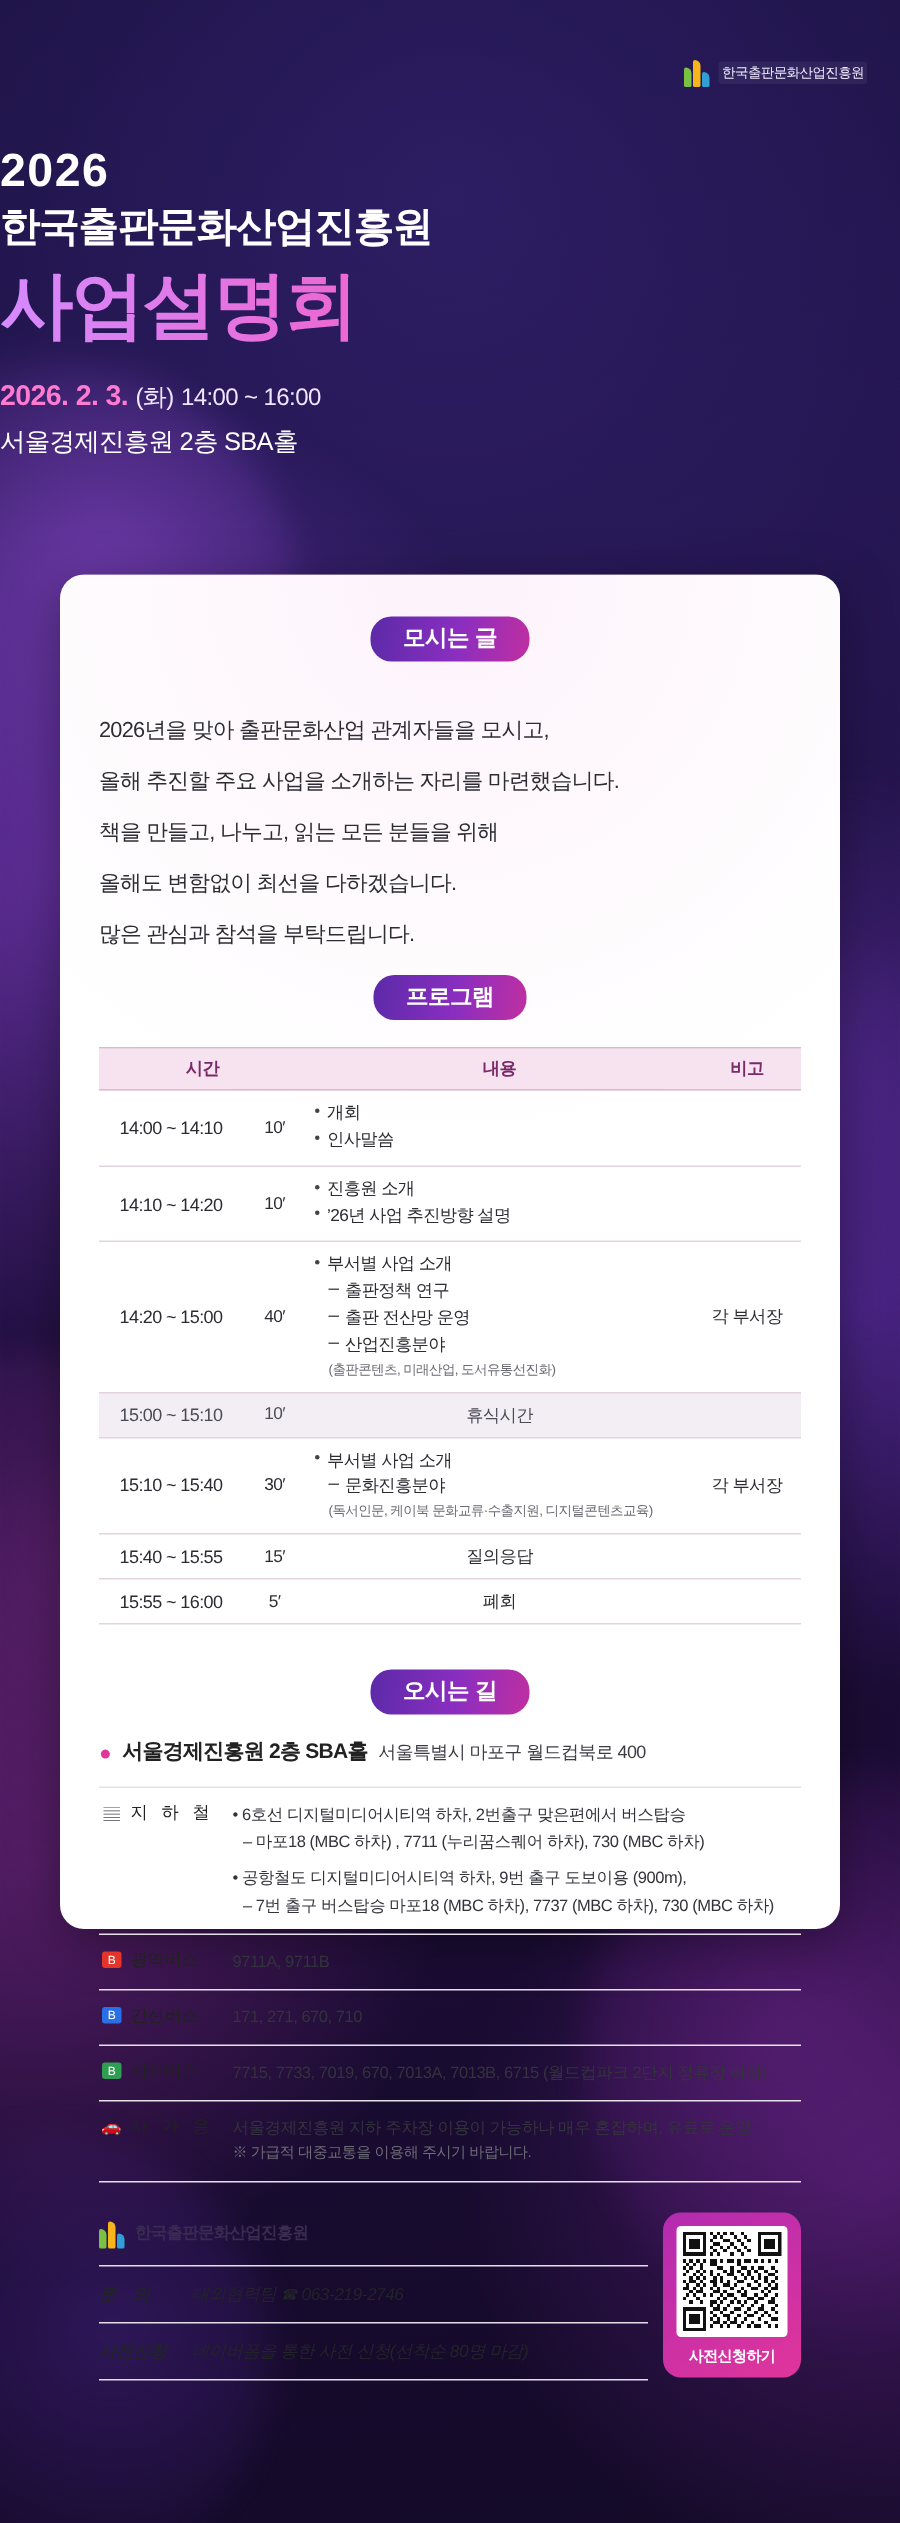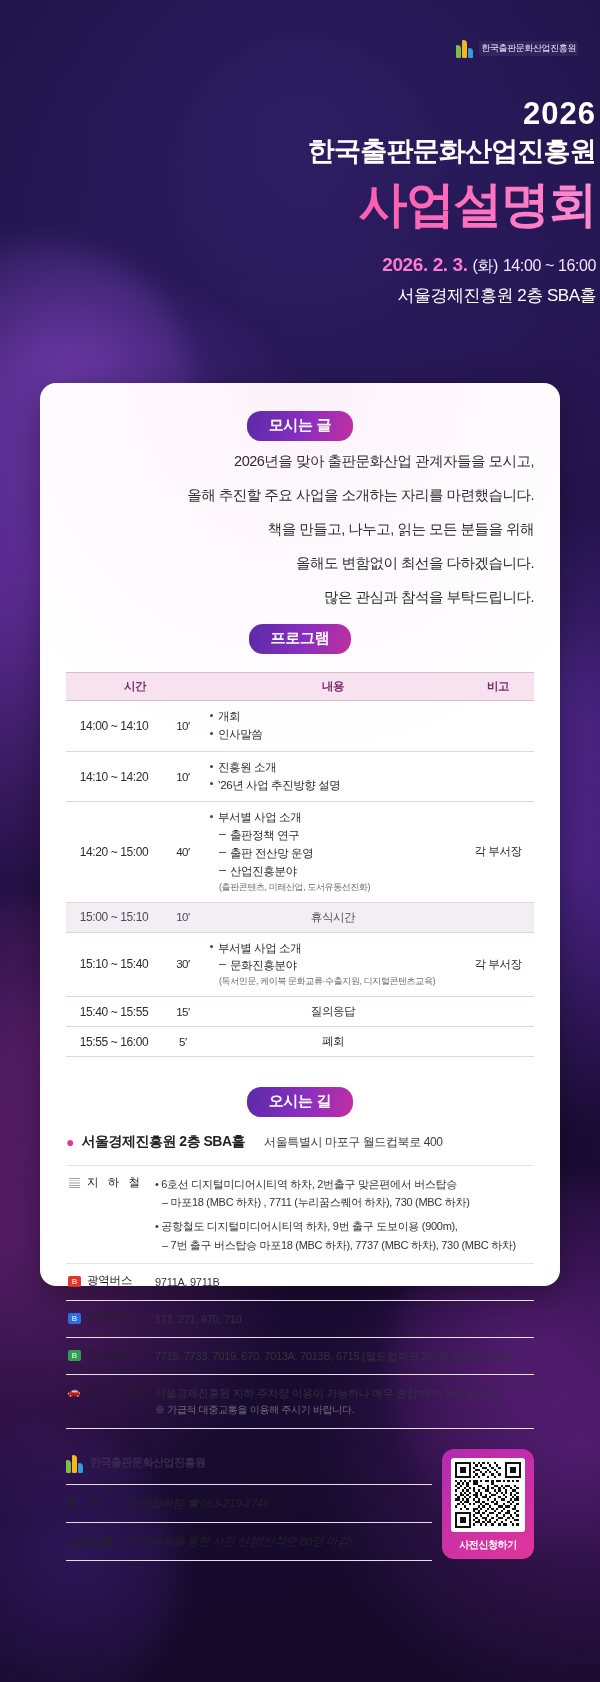--- a/index.html
+++ b/index.html
@@ -44,21 +44,21 @@
   .leaf-mark i { position:absolute; bottom:0; border-radius:2px 6px 2px 2px; display:block; }
   .leaf-mark i:nth-child(1){ left:0;  width:5px;  height:13px; background:#7ac143; }
   .leaf-mark i:nth-child(2){ left:6px; width:5px;  height:18px; background:#f5b51b; }
   .leaf-mark i:nth-child(3){ left:12px;width:5px;  height:10px; background:#2f9fd6; }
   .top-logo .ko {
     font-size:9px; color:#f2e9ff; letter-spacing:-.4px; white-space:nowrap;
     background:rgba(255,255,255,.06); padding:1px 2px; border-radius:2px;
   }
 
   
-  .hero { position:absolute; left:0; right:4px; top:96px; text-align:right; }
+  .hero { position:absolute; left:0; right:4px; top:96px; text-align:left; }
   .hero .y {
     font-size:31px; font-weight:bold; color:#ffffff; letter-spacing:1px; line-height:1.18;
   }
   .hero .org {
     font-size:27px; font-weight:bold; color:#ffffff; letter-spacing:-.8px; line-height:1.25;
     margin-top:2px;
   }
   .hero .big {
     margin-top:10px;
     font-size:49px; font-weight:bold; letter-spacing:-1.5px; line-height:1.1;
@@ -83,21 +83,21 @@
     box-shadow:0 8px 34px rgba(0,0,0,.35);
     padding:0 26px;
   }
   .pill {
     margin:0 auto; display:block; width:max-content;
     background:linear-gradient(100deg,#5b2aa8,#8b2ec0 55%,#c02fa0);
     color:#fff; font-size:15px; font-weight:bold; letter-spacing:-.3px;
     padding:5px 22px 6px; border-radius:14px;
   }
   .sec-invite { padding-top:28px; }
-  .invite-body { margin-top:10px; text-align:right; }
+  .invite-body { margin-top:36px; text-align:left; }
   .invite-body p {
     margin:0 0 13px; font-size:14.5px; color:#2c2c33; letter-spacing:-.5px; line-height:1.45;
   }
 
   .sec-program { margin-top:16px; }
   table.prog {
     width:100%; border-collapse:collapse; margin-top:18px;
     font-size:11.5px; color:#2b2b32; letter-spacing:-.4px;
   }
   table.prog th {
@@ -119,21 +119,21 @@
   tr.break td.mid { text-align:center; font-weight:normal; }
   .dot { display:inline-block; width:3px; height:3px; background:#444; border-radius:50%;
          vertical-align:middle; margin:0 5px 3px 0; }
   .dash { display:inline-block; width:7px; border-top:1px solid #555;
           vertical-align:middle; margin:0 4px 3px 0; }
 
   .sec-way { margin-top:30px; }
   .way-head { margin-top:16px; display:flex; align-items:center; gap:7px; }
   .pin { color:#e0359b; font-size:14px; }
   .way-head .name { font-size:14px; font-weight:bold; color:#222; letter-spacing:-.5px; }
-  .way-head .addr { font-size:12px; color:#3b3b44; letter-spacing:-.4px; margin-left:12px; }
+  .way-head .addr { font-size:12px; color:#3b3b44; letter-spacing:-.4px; }
 
   .routes { margin-top:14px; }
   .route {
     display:flex; align-items:flex-start; gap:0;
     padding:9px 0 9px; border-bottom:1px solid #e6e0ea;
   }
   .route:first-child { border-top:1px solid #e6e0ea; }
   .route .icon { width:17px; flex:0 0 17px; text-align:center; font-size:11px; color:#4a4a52; padding-top:1px; }
   .route .lab { width:72px; flex:0 0 72px; font-size:11.5px; font-weight:normal; color:#222;
                 letter-spacing:3px; padding-left:4px; }

